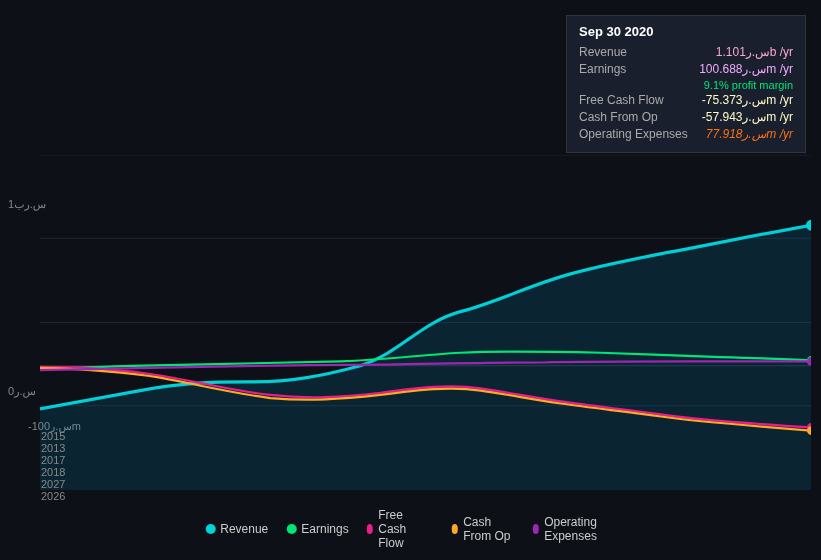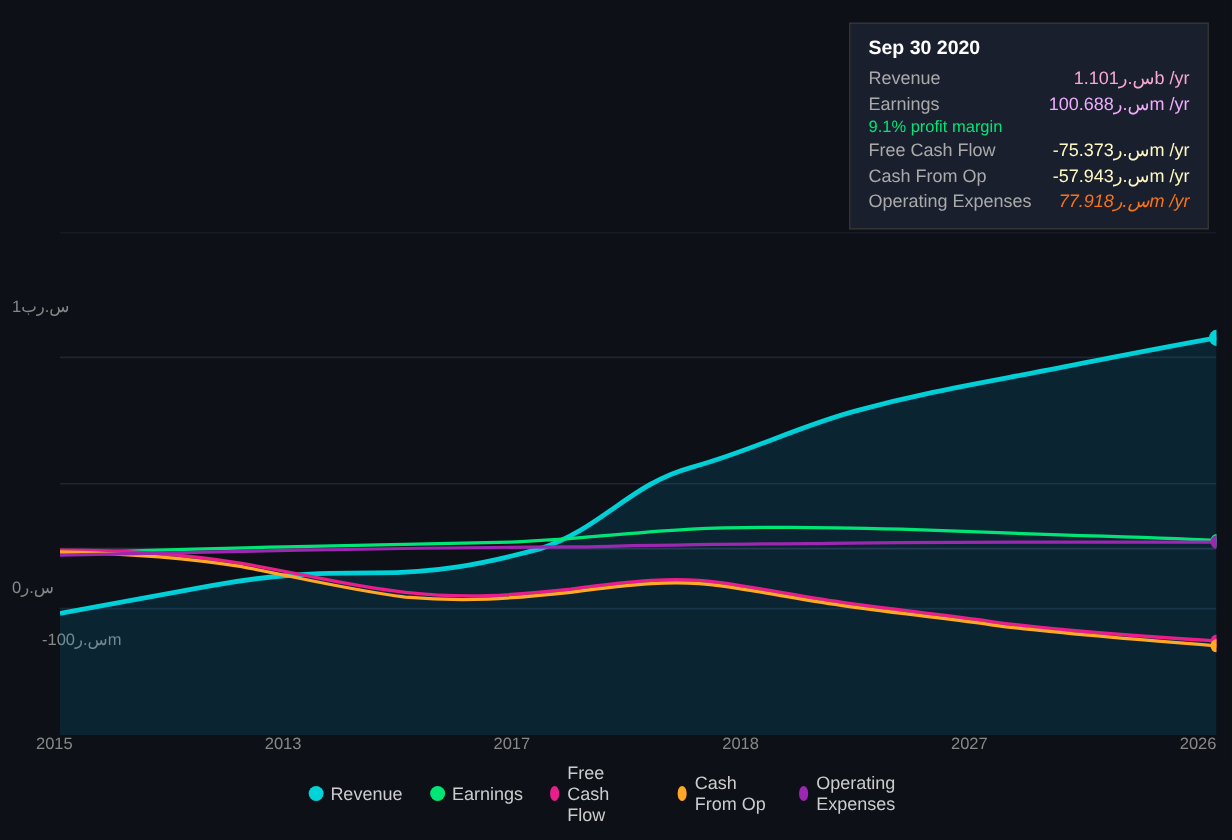--- a/index.html
+++ b/index.html
@@ -42,40 +42,42 @@
     }
     .tooltip-row .label { color: #aaa; }
     .tooltip-row .value { color: #fff; }
     .tooltip-row .value.cyan { color: #f9a8d4; }
     .tooltip-row .value.green { color: #f0abfc; }
     .tooltip-row .value.red { color: #fef9c3; }
     .tooltip-row .value.orange { color: #f97316; font-style: italic; }
     .profit-margin {
       font-size: 11px;
       color: #00e676;
+      text-align: right;
       margin-bottom: 2px;
       padding-right: 0;
     }
     
     .y-axis-label {
       position: absolute;
       font-size: 11px;
       color: #888;
       left: 8px;
     }
     
     .x-axis-labels {
       position: absolute;
       bottom: 58px;
-      left: 24px;
+      left: 41px;
       right: 10px;
       display: flex;
       justify-content: space-between;
       font-size: 11px;
       color: #888;
+      flex-direction: column;
     }
     
     .legend {
       position: absolute;
       bottom: 10px;
       left: 50%;
       transform: translateX(-50%);
       display: flex;
       gap: 18px;
       align-items: center;

